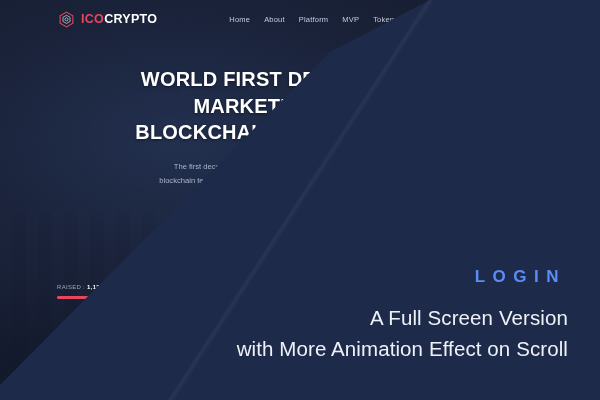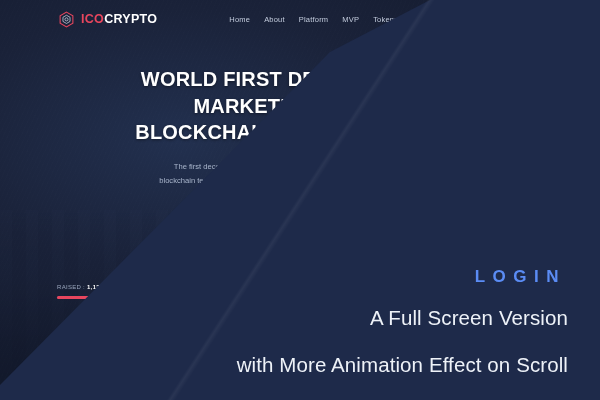--- a/index.html
+++ b/index.html
@@ -287,21 +287,20 @@
     line-height: 1;
     margin-bottom: 17px;
     padding-right: 2px;
   }
   .promo-line {
     color: #eef2f8;
     font-size: 20.5px;
     line-height: 1.52;
     white-space: nowrap;
     letter-spacing: .1px;
-    margin-top: 16px;
   }
 </style>
 </head>
 <body>
 
 <div id="screen">
 
   <div class="bg-base"></div>
   <div class="bg-noise"></div>
   <div class="bg-city"></div>

